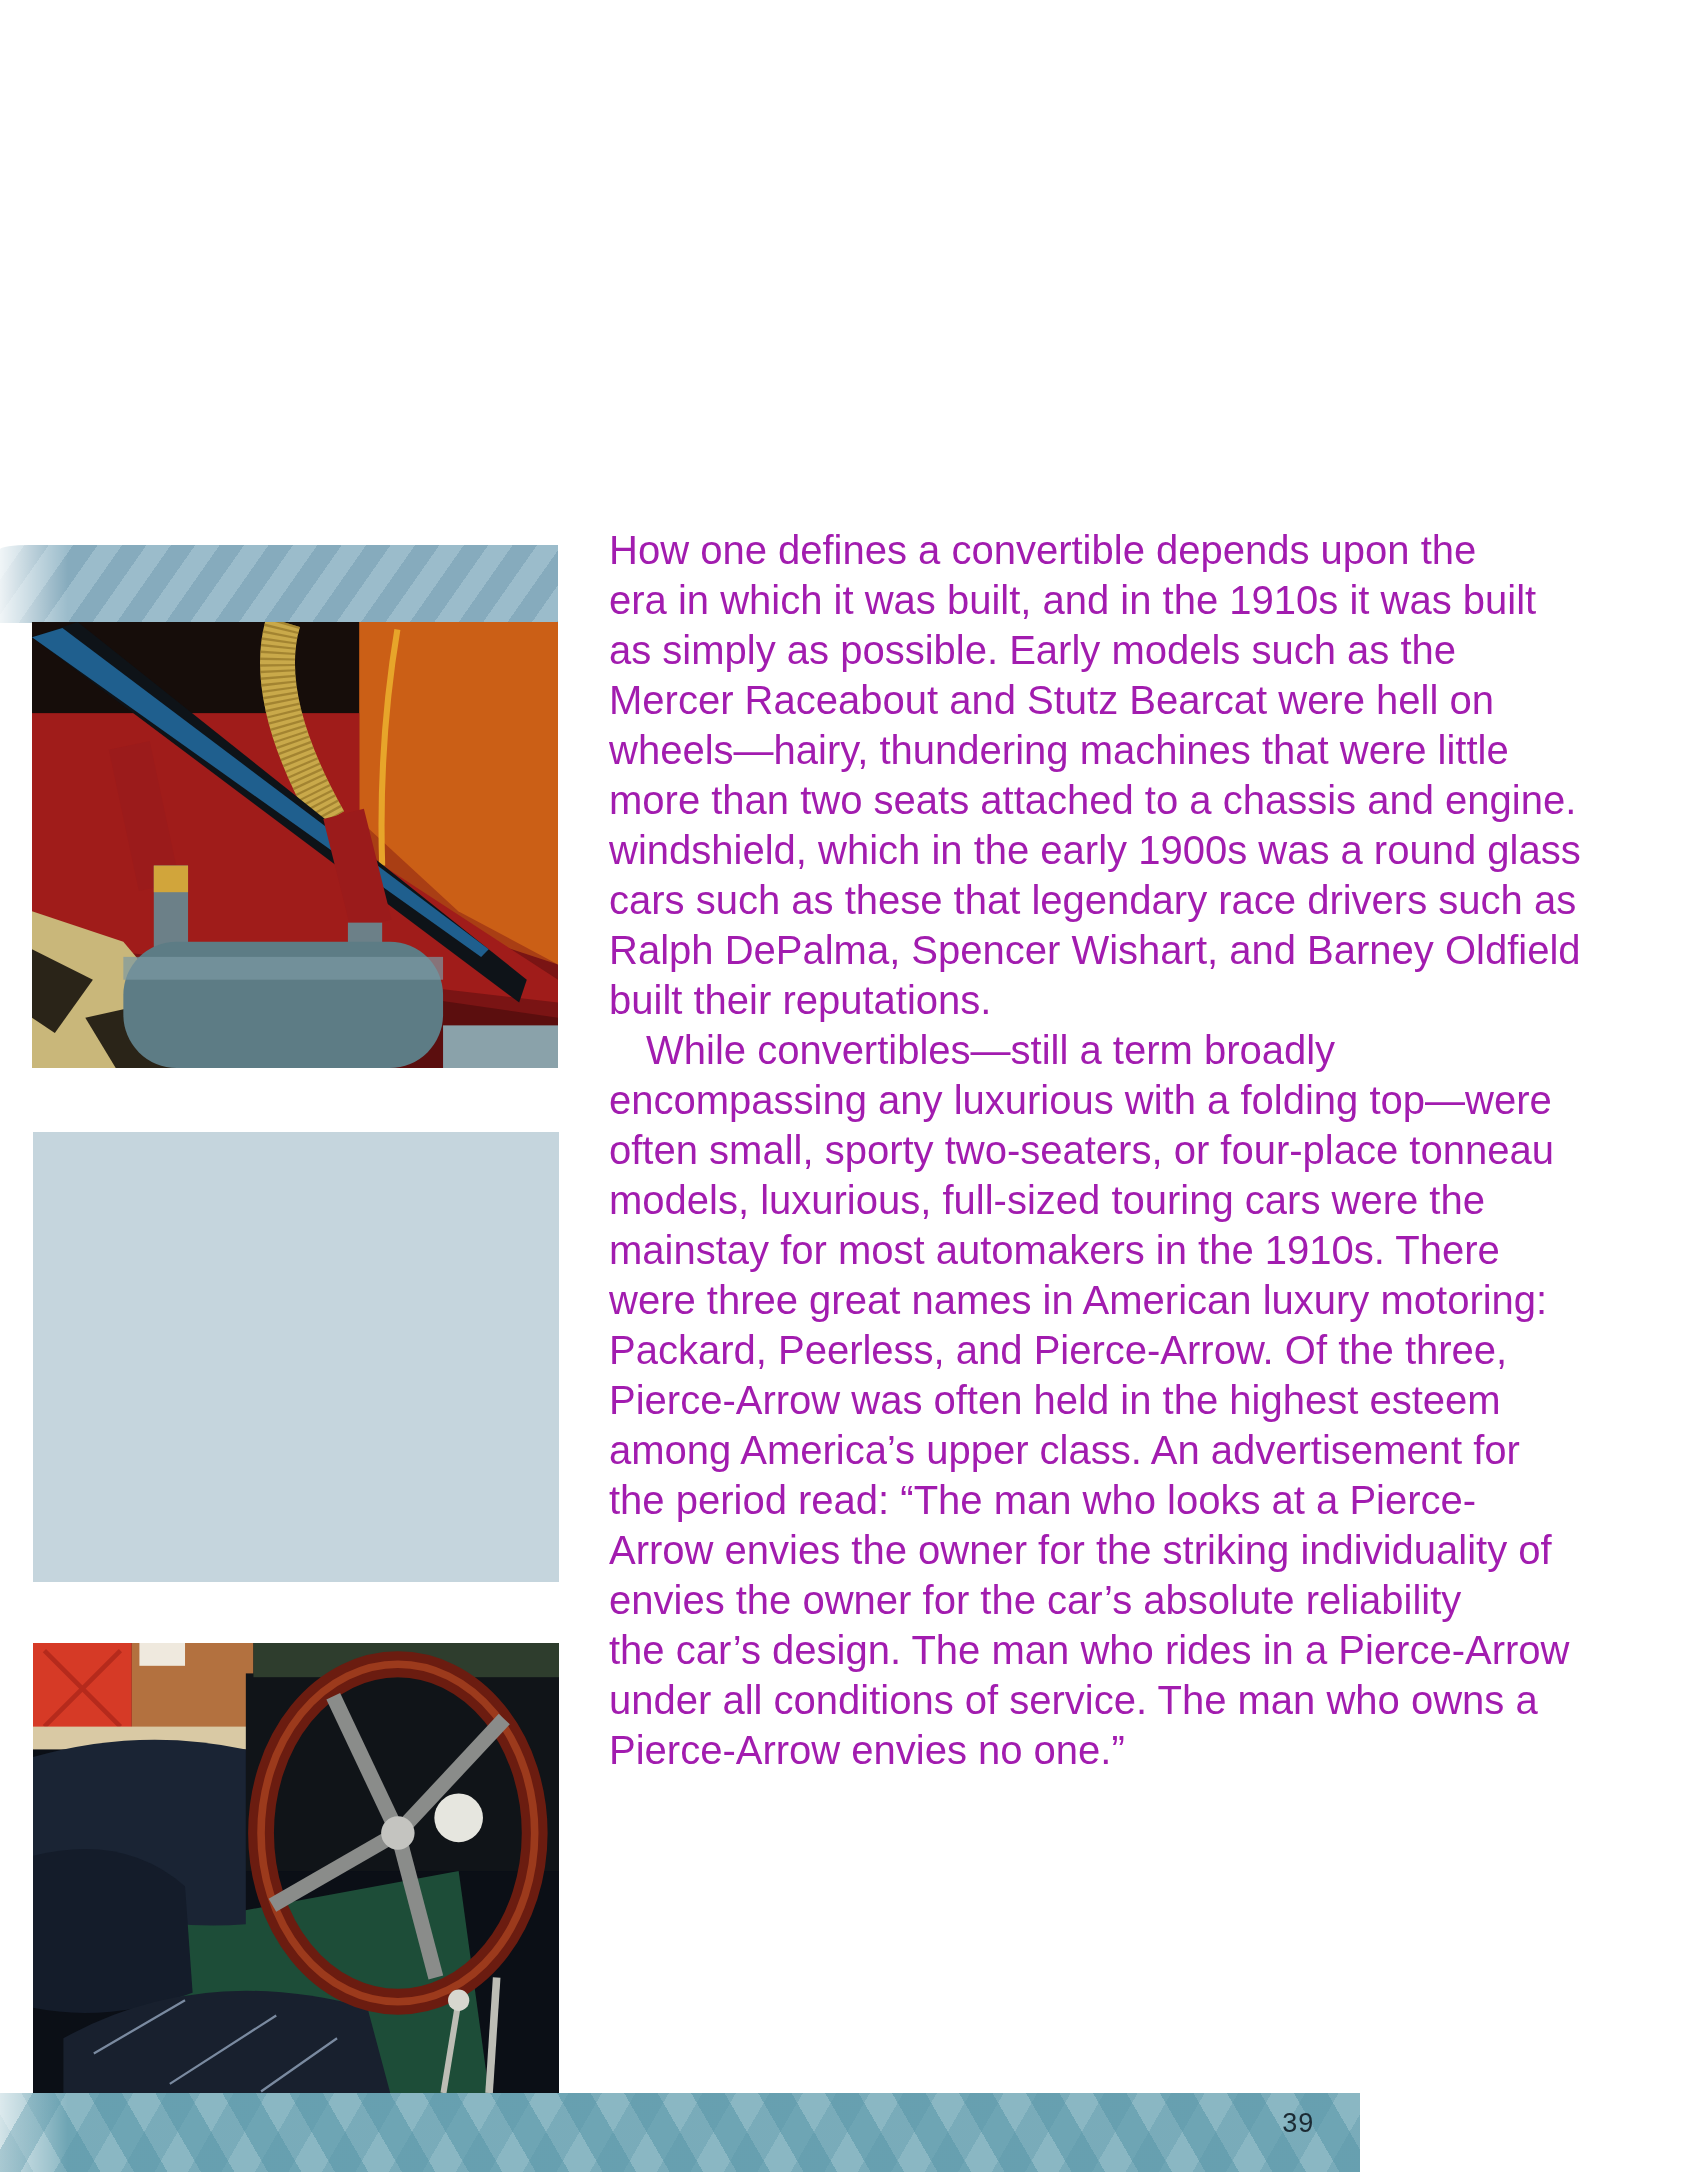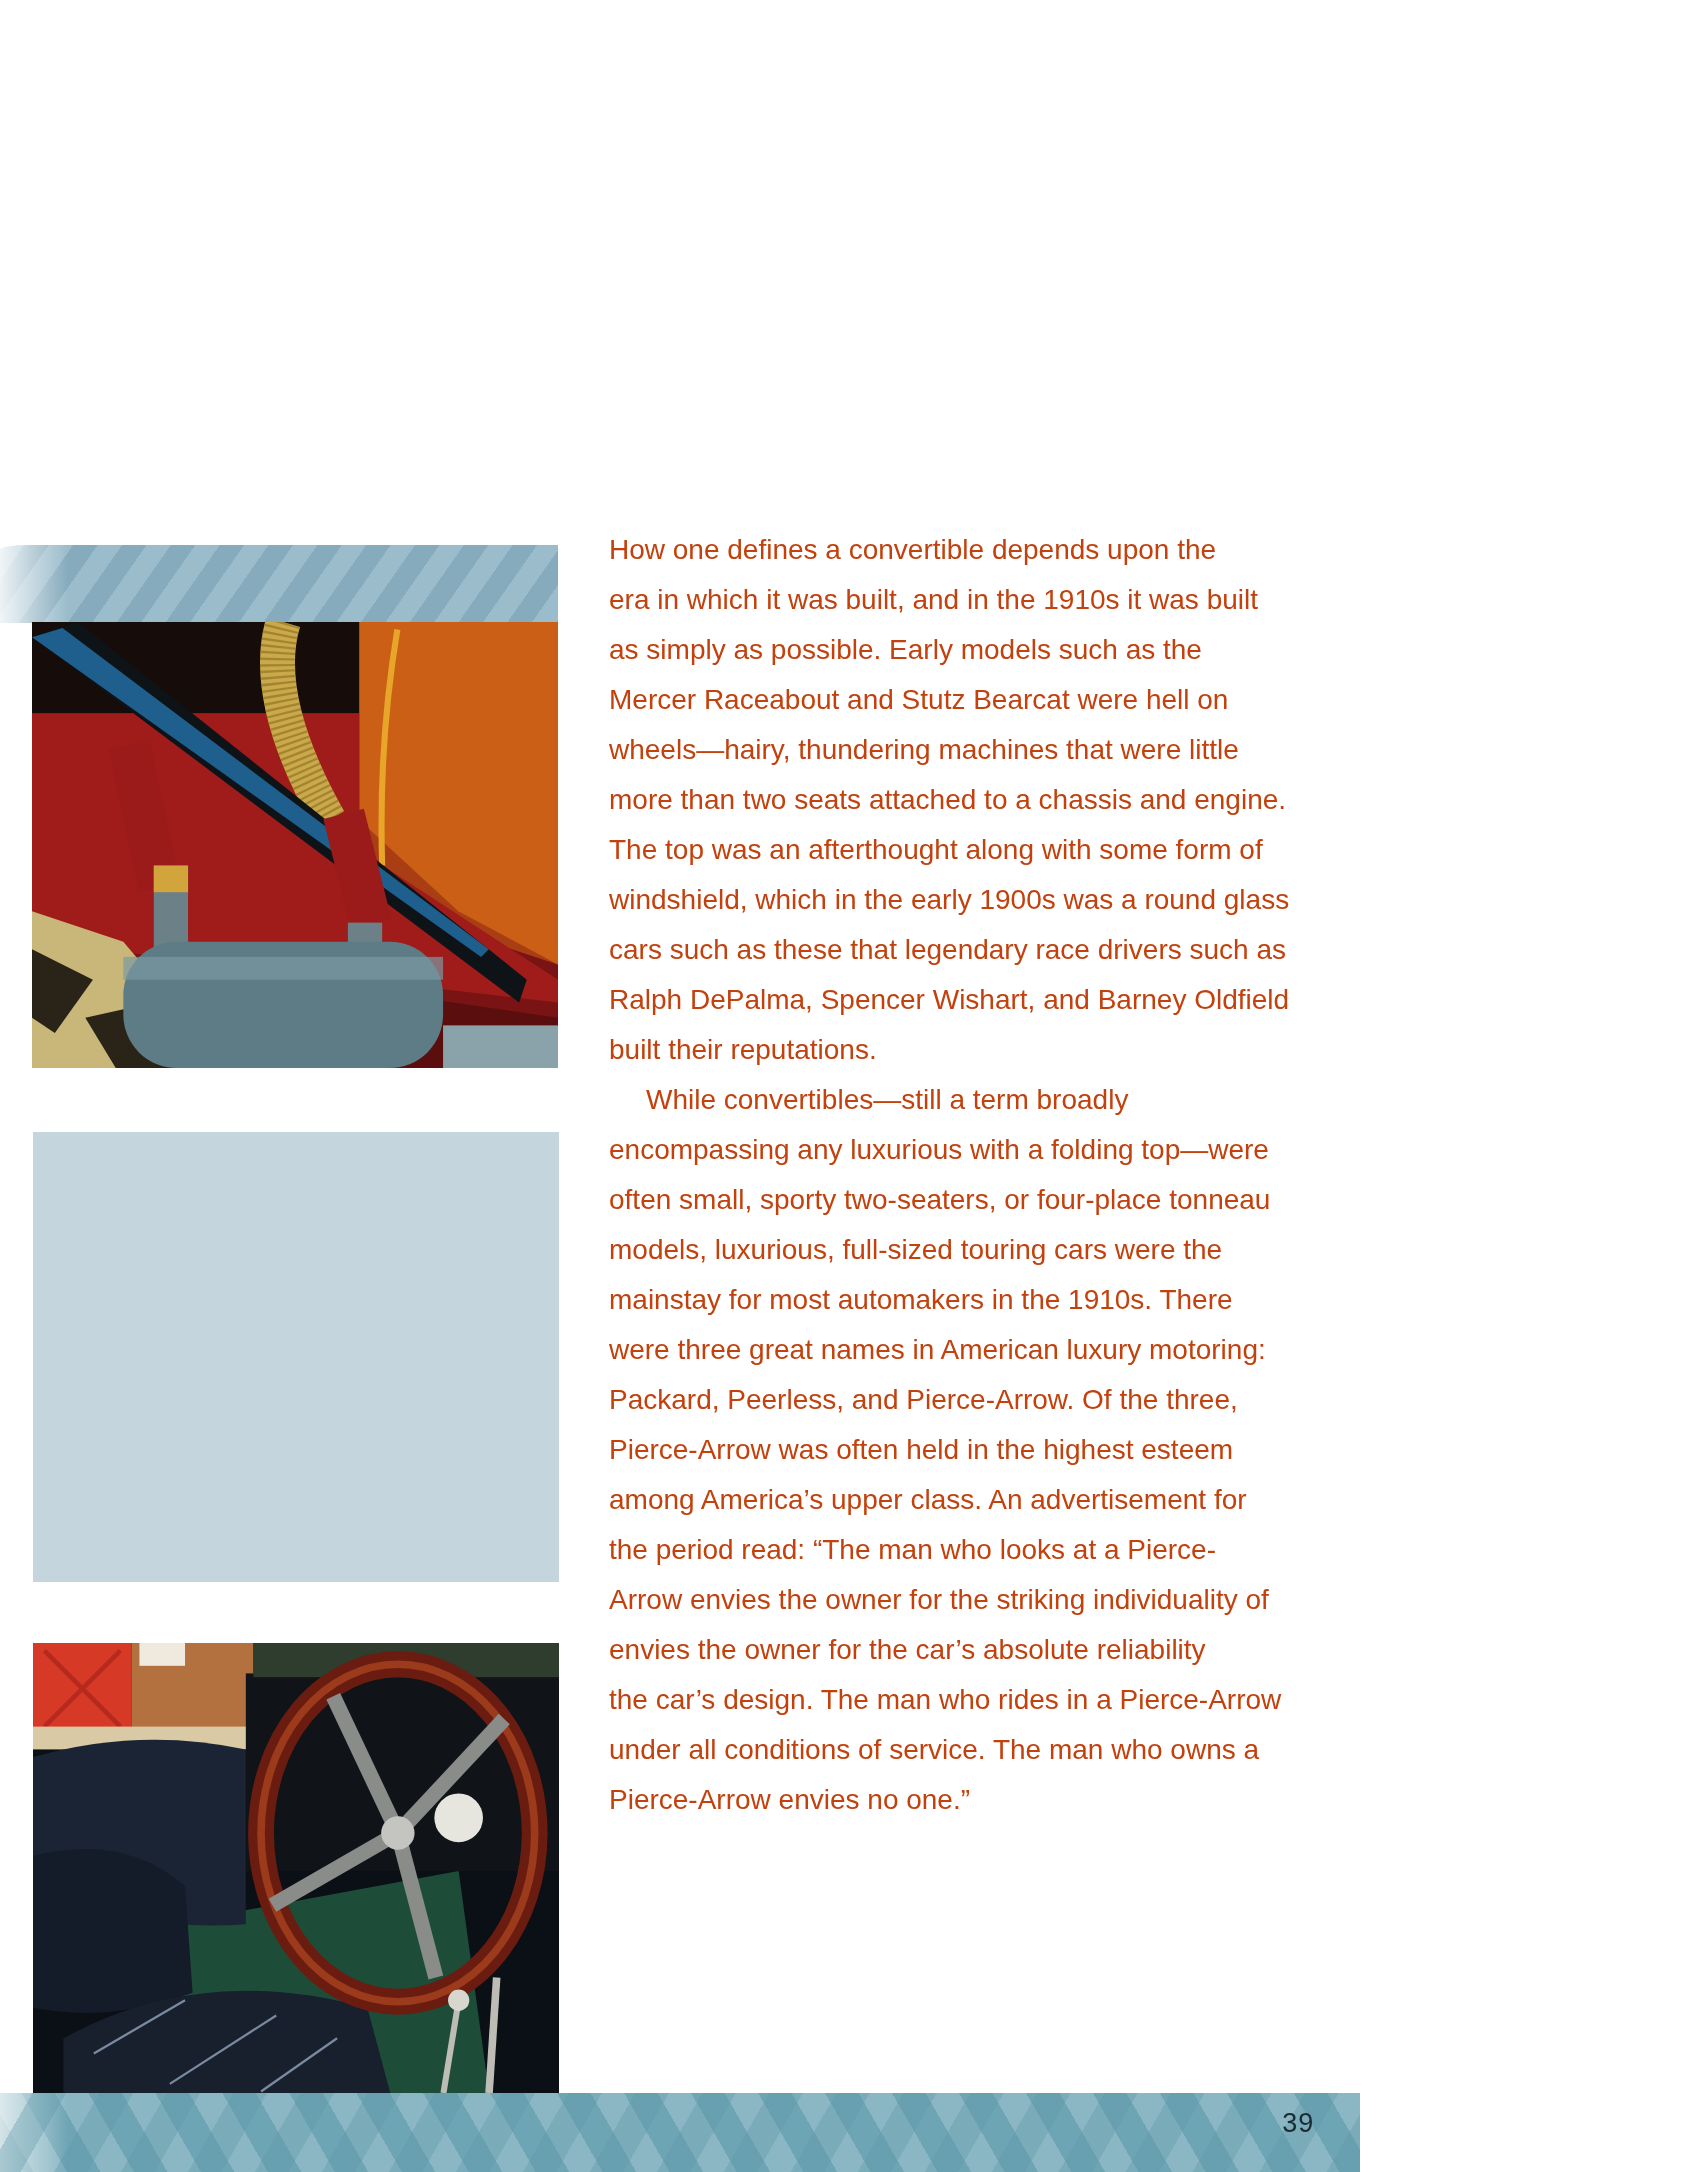--- a/index.html
+++ b/index.html
@@ -36,21 +36,21 @@
   .bottom-band::after {
     content: ""; position: absolute; inset: 0;
     background: repeating-linear-gradient(-60deg, rgba(90,150,168,0.35) 0px, rgba(90,150,168,0.35) 29px, rgba(0,0,0,0) 29px, rgba(0,0,0,0) 58px);
   }
   .page-number {
     position: absolute; right: 46px; top: 15px; z-index: 2;
     font-size: 27px; color: #1b2a33; letter-spacing: 0.8px;
   }
   .body-text {
     position: absolute; left: 609px; top: 525px; width: 844px;
-    font-size: 28px; line-height: 50px; color: #c2410c;
+    font-size: 40px; line-height: 50px; color: #a21caf;
   }
   .body-text .line { display: block; white-space: nowrap; }
   .body-text .indent { padding-left: 37px; }
 </style>
 </head>
 <body>
 
 <div class="top-band"></div>
 
 <div class="photo photo-exhaust" title="Close-up of vintage car with red body, black fender, brass hose and gray exhaust muffler">
@@ -130,21 +130,20 @@
 </div>
 
 <div class="body-text">
   <p style="margin:0">
     <span class="line">How one defines a convertible depends upon the</span>
     <span class="line">era in which it was built, and in the 1910s it was built</span>
     <span class="line">as simply as possible. Early models such as the</span>
     <span class="line">Mercer Raceabout and Stutz Bearcat were hell on</span>
     <span class="line">wheels—hairy, thundering machines that were little</span>
     <span class="line">more than two seats attached to a chassis and engine.</span>
-    <span class="line">The top was an afterthought along with some form of</span>
     <span class="line">windshield, which in the early 1900s was a round glass</span>
     <span class="line">cars such as these that legendary race drivers such as</span>
     <span class="line">Ralph DePalma, Spencer Wishart, and Barney Oldfield</span>
     <span class="line">built their reputations.</span>
   </p>
   <p style="margin:0">
     <span class="line indent">While convertibles—still a term broadly</span>
     <span class="line">encompassing any luxurious with a folding top—were</span>
     <span class="line">often small, sporty two-seaters, or four-place tonneau</span>
     <span class="line">models, luxurious, full-sized touring cars were the</span>

